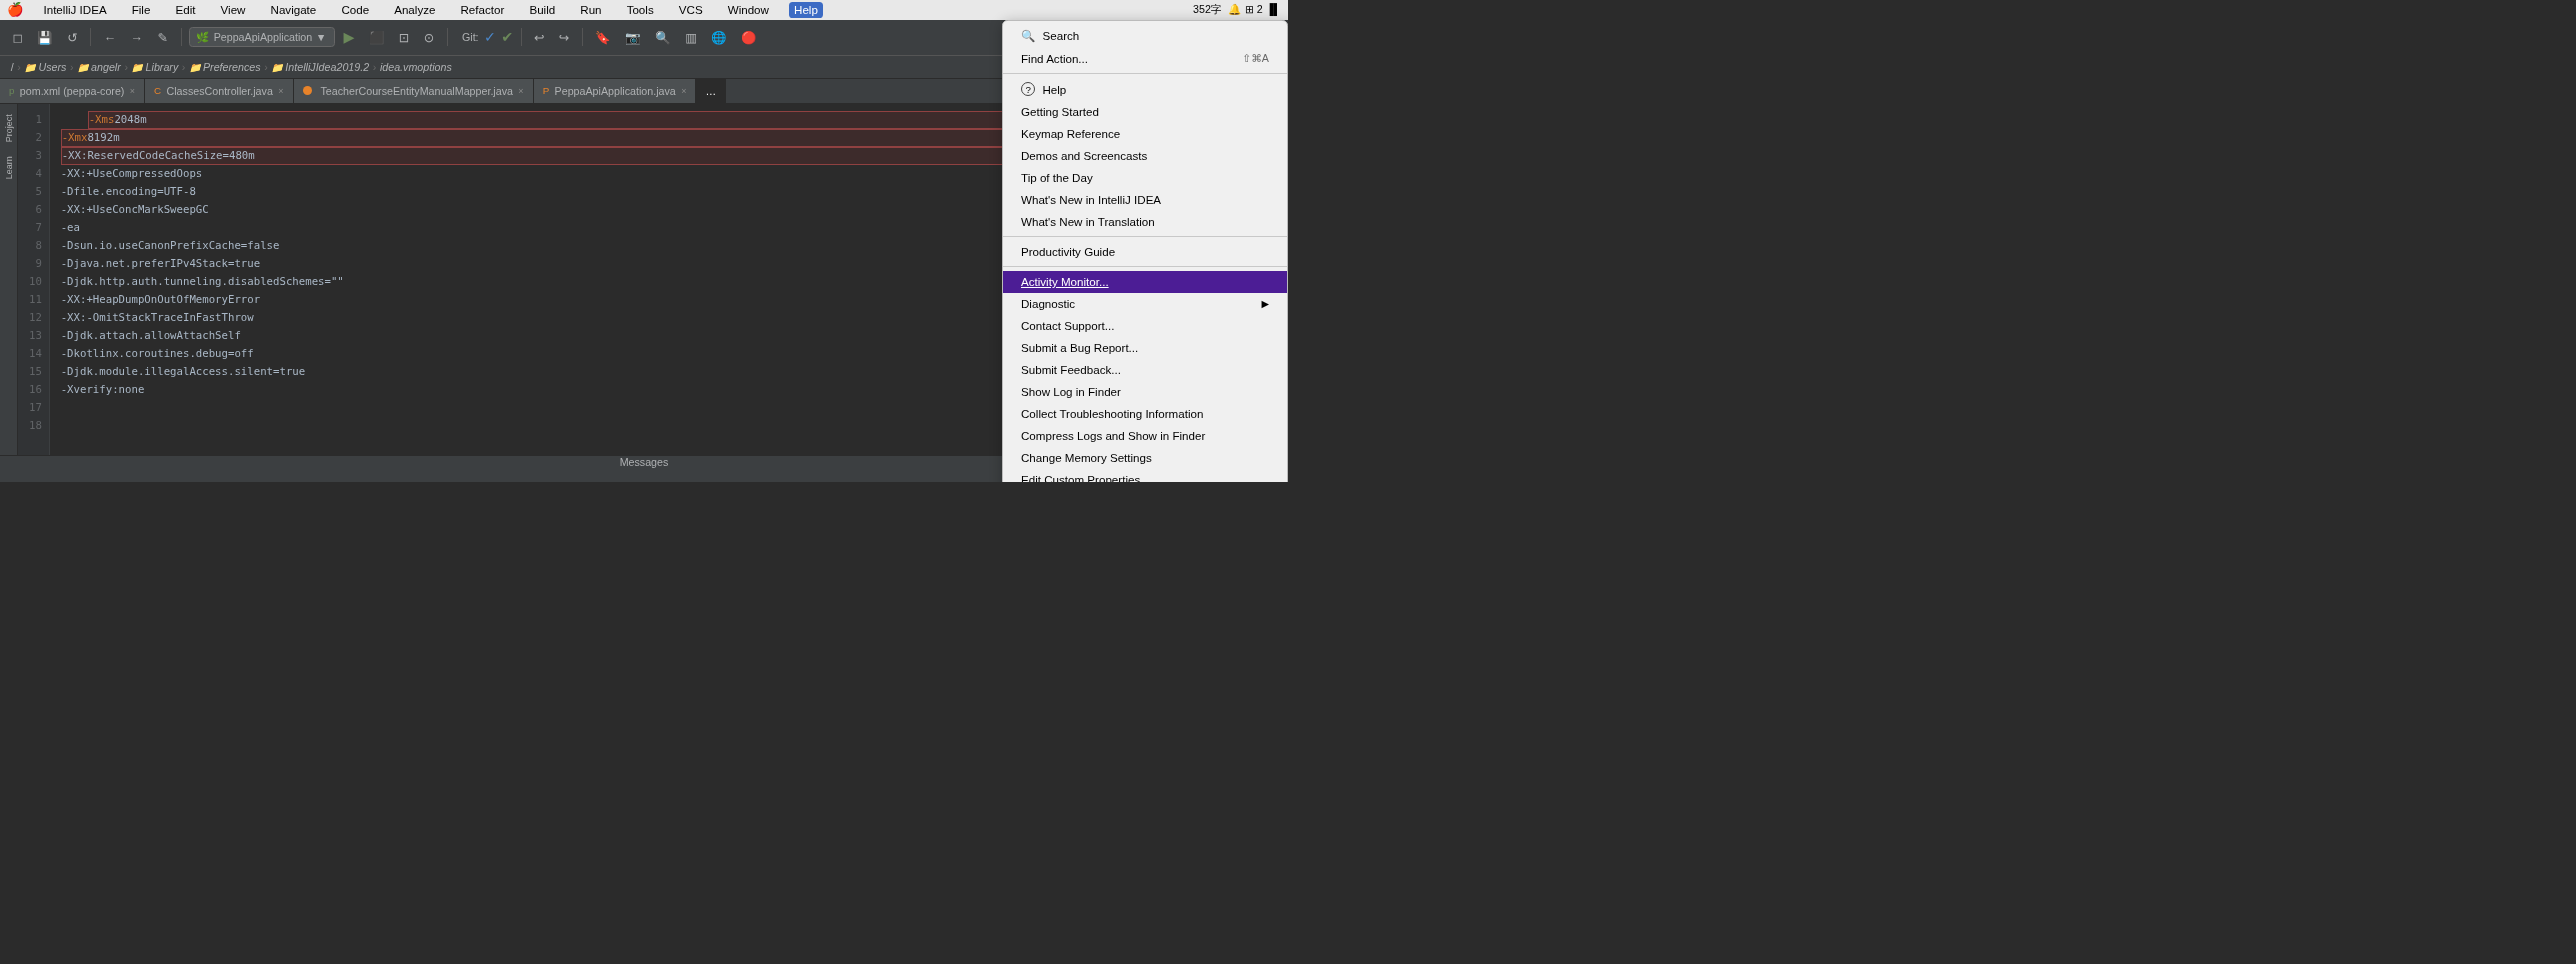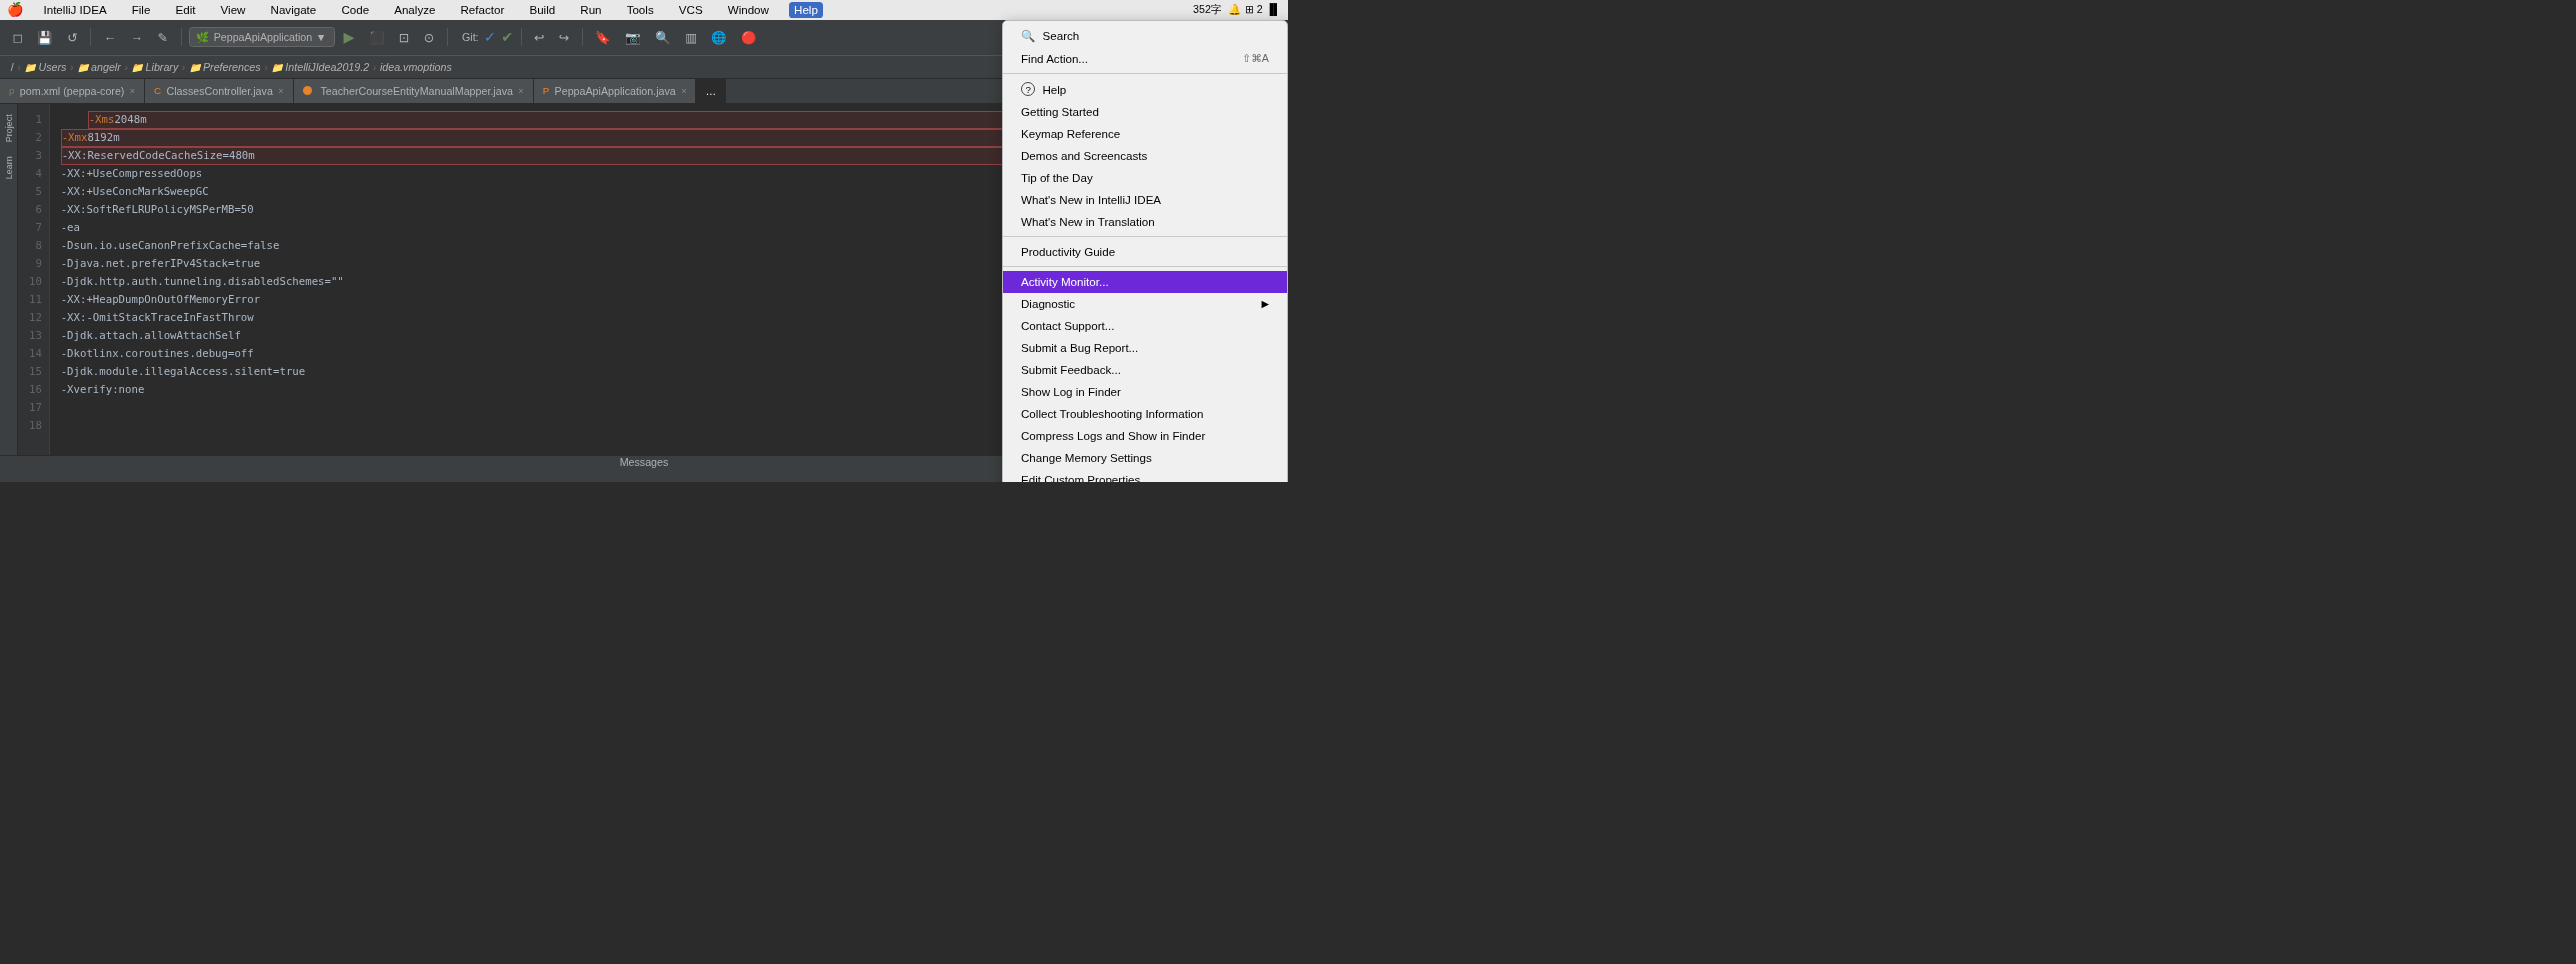--- a/index.html
+++ b/index.html
@@ -261,22 +261,23 @@
       display: flex;
       align-items: center;
       padding: 4.5px 18px;
       font-size: 11.6px;
       color: #000;
       cursor: pointer;
       position: relative;
       white-space: nowrap;
     }
     .menu-item.active-item {
-      background: #6d28d9;
+      background: #4c1d95;
       color: #fff;
+      text-decoration: underline;
     }
     .menu-item.highlighted-item {
       outline: 1.8px solid #e04040;
       outline-offset: -1.8px;
     }
     .menu-separator {
       height: 0.9px;
       background: #c8c8c8;
       margin: 3.6px 0;
     }
@@ -463,24 +464,24 @@
           <span style="color:#cc7832">-Xmx</span>
             <span style="color:#a9b7c6">8192m</span>
         </div>
         <div class="code-line highlighted" style="border:0.9px solid rgba(200,80,80,0.6); background: rgba(200,50,50,0.12);">
           <span style="color:#a9b7c6">-XX:ReservedCodeCacheSize=480m</span>
         </div>
         <div class="code-line">
           <span style="color:#a9b7c6">-XX:+UseCompressedOops</span>
         </div>
         <div class="code-line">
+          <span style="color:#a9b7c6">-Dfile.encoding=UTF-8</span>
+        </div>
+        <div class="code-line">
           <span style="color:#a9b7c6">-XX:+UseConcMarkSweepGC</span>
-        </div>
-        <div class="code-line">
-          <span style="color:#a9b7c6">-XX:SoftRefLRUPolicyMSPerMB=50</span>
         </div>
         <div class="code-line">
           <span style="color:#a9b7c6">-ea</span>
         </div>
         <div class="code-line">
           <span style="color:#a9b7c6">-Dsun.io.useCanonPrefixCache=false</span>
         </div>
         <div class="code-line">
           <span style="color:#a9b7c6">-Djava.net.preferIPv4Stack=true</span>
         </div>

